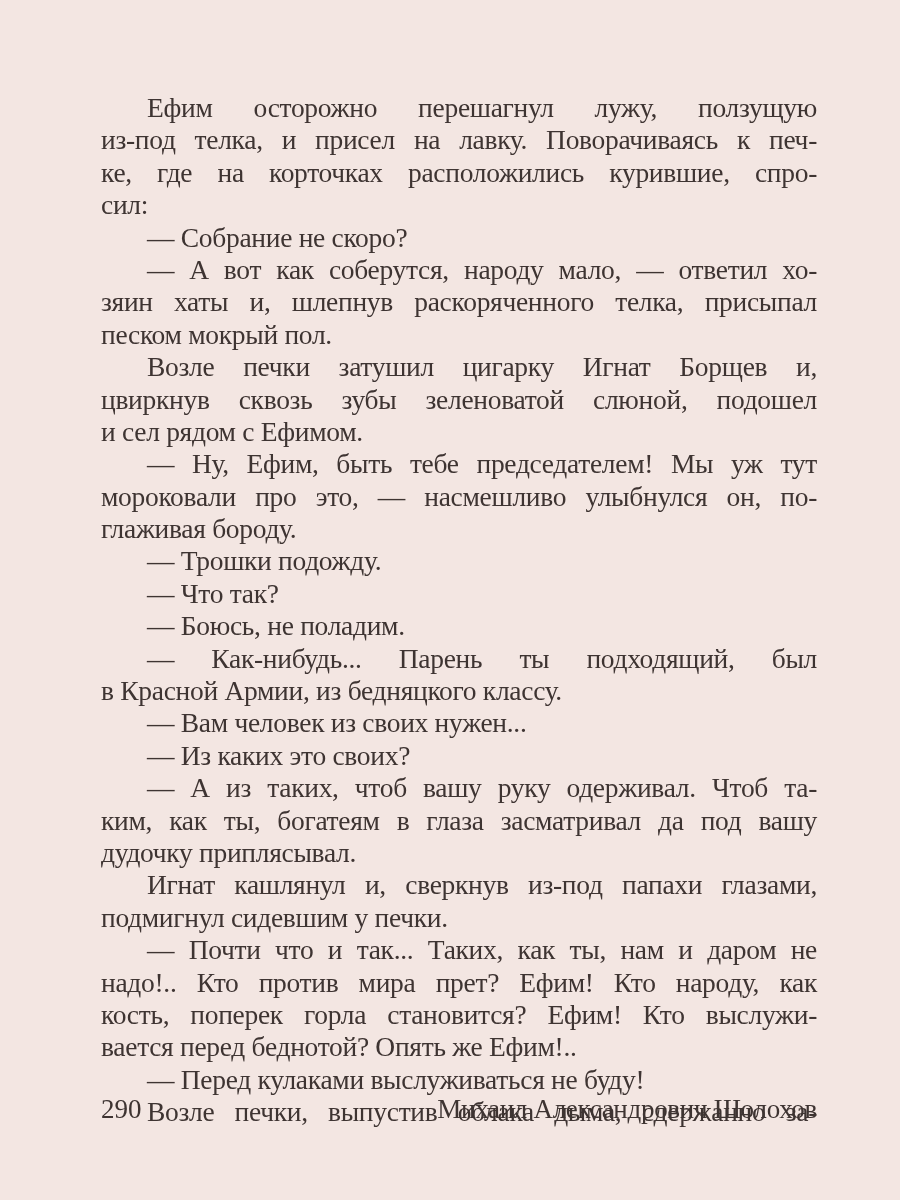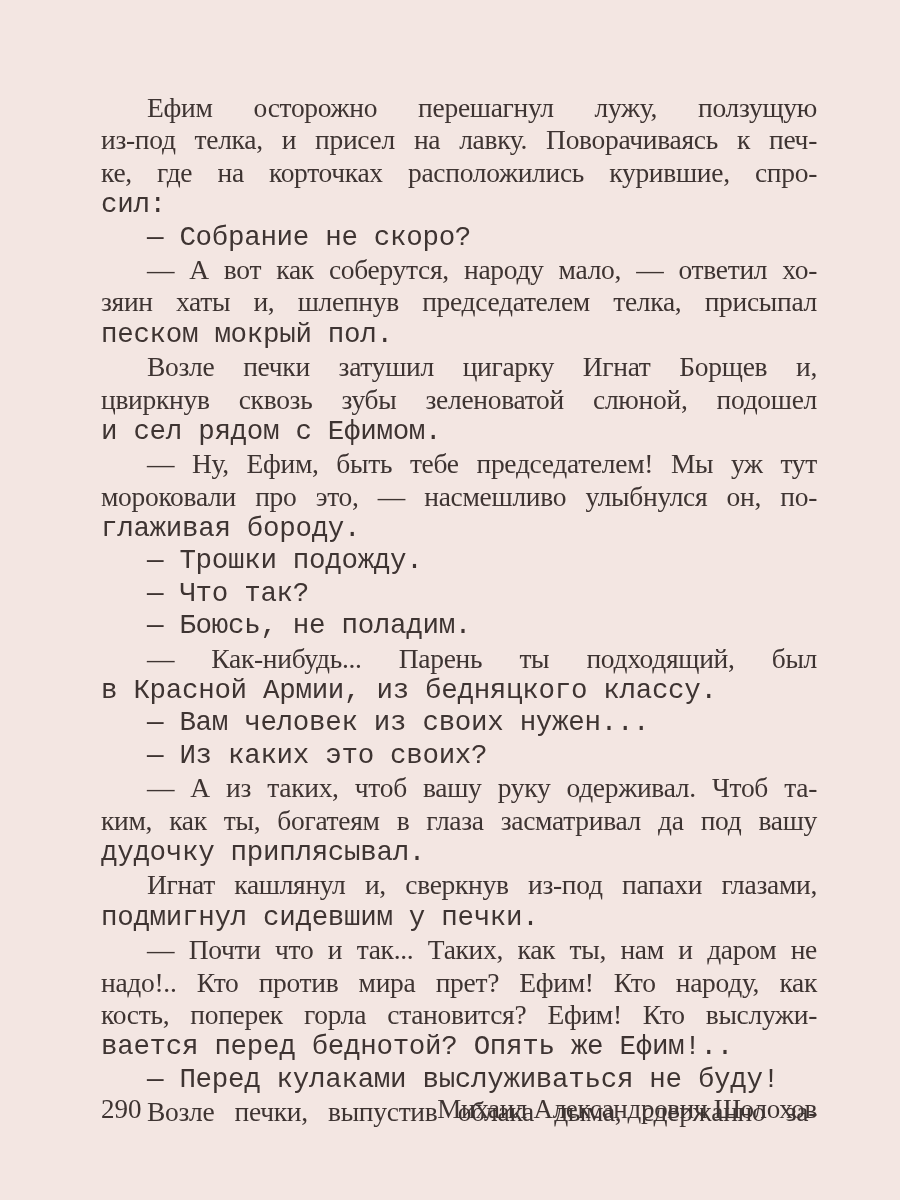--- a/index.html
+++ b/index.html
@@ -11,39 +11,39 @@
     position:relative;
   }
   .page {
     position:absolute; left:101px; top:52px; width:716px;margin-top:40px;
   }
   .line {
     font-size:27.5px; line-height:32.4px; height:32.4px;
     white-space:nowrap; text-align:justify; text-align-last:justify;
     letter-spacing:-0.3px;
   }
-  .line.last { text-align-last:left;font-family:Liberation Mono, monospace; }
+  .line.last { text-align-last:left; }
   .line.indent { padding-left:46px; }
   .footer {
     position:absolute; left:101px; top:1094px; width:716px;
     font-size:27px; display:flex; justify-content:space-between;
   }
   .footer .author { letter-spacing:-0.3px; }
 </style>
 </head>
 <body>
 
 <div class="page" id="page-body">
     <div class="line indent">Ефим осторожно перешагнул лужу, ползущую</div>
     <div class="line">из-под телка, и присел на лавку. Поворачиваясь к печ-</div>
     <div class="line">ке, где на корточках расположились курившие, спро-</div>
     <div class="line last">сил:</div>
     <div class="line indent last">— Собрание не скоро?</div>
     <div class="line indent">— А вот как соберутся, народу мало, — ответил хо-</div>
-    <div class="line">зяин хаты и, шлепнув председателем телка, присыпал</div>
+    <div class="line">зяин хаты и, шлепнув раскоряченного телка, присыпал</div>
     <div class="line last">песком мокрый пол.</div>
     <div class="line indent">Возле печки затушил цигарку Игнат Борщев и,</div>
     <div class="line">цвиркнув сквозь зубы зеленоватой слюной, подошел</div>
     <div class="line last">и сел рядом с Ефимом.</div>
     <div class="line indent">— Ну, Ефим, быть тебе председателем! Мы уж тут</div>
     <div class="line">мороковали про это, — насмешливо улыбнулся он, по-</div>
     <div class="line last">глаживая бороду.</div>
     <div class="line indent last">— Трошки подожду.</div>
     <div class="line indent last">— Что так?</div>
     <div class="line indent last">— Боюсь, не поладим.</div>

